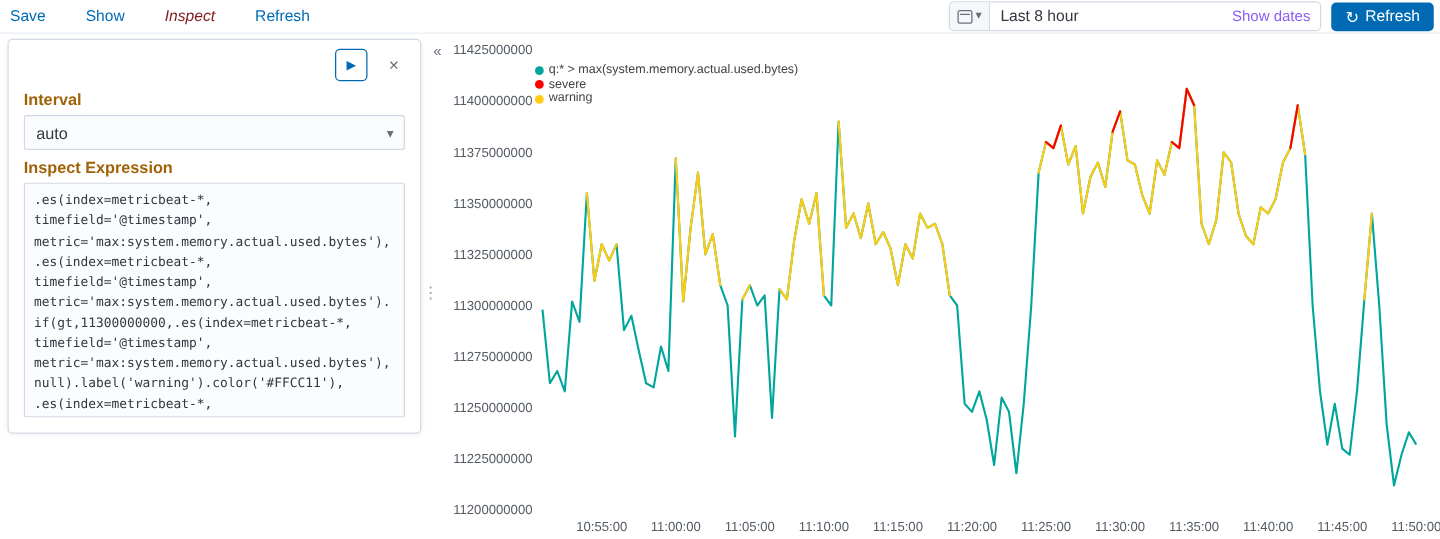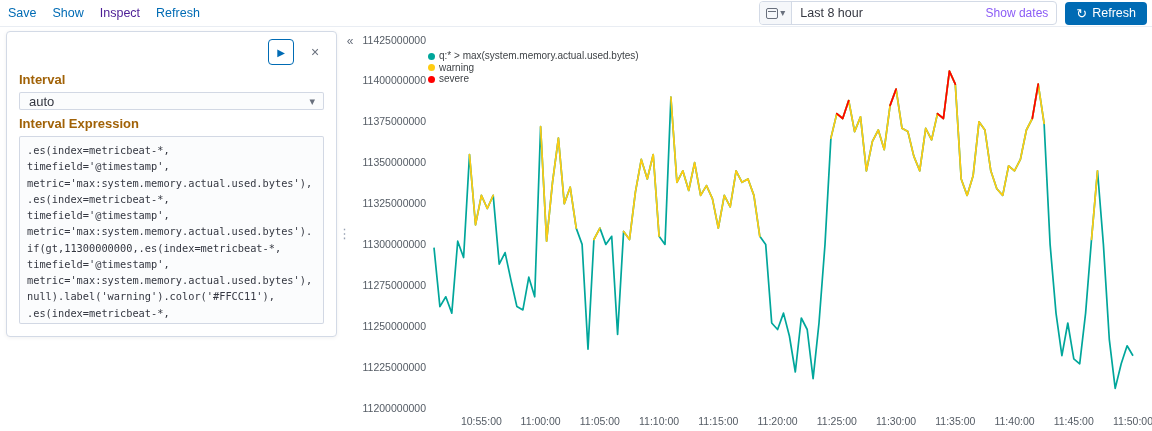--- a/index.html
+++ b/index.html
@@ -1,41 +1,41 @@
 <!DOCTYPE html>
 <html><head>
 <meta charset="utf-8">
 <style>
   *{box-sizing:border-box;margin:0;padding:0;}
   html,body{width:1152px;height:431px;}
   body{font-family:"Liberation Sans",sans-serif;background:#fff;color:#343741;position:relative;overflow:hidden;}
 
   
   .topbar{position:absolute;top:0;left:0;right:0;height:27px;background:#fff;border-bottom:1px solid #e9edf3;display:flex;align-items:center;justify-content:space-between;padding:0 5px 0 8px;}
-  .toolbar-links{display:flex;align-items:center;gap:16px;}
+  .toolbar-links{display:flex;align-items:center;gap:32px;}
   .toolbar-links a{font-size:12.5px;font-weight:500;color:#006BB4;text-decoration:none;cursor:pointer;}
-  .toolbar-links a.disabled{color:#4c1d95;}
+  .toolbar-links a.disabled{color:#7f1d1d;font-style:italic;}
   .topbar-right{display:flex;align-items:center;gap:8px;}
   .datepicker{display:flex;align-items:center;height:24px;width:298px;border:1px solid #d3dae6;border-radius:4px;background:#fff;}
   .dp-cal{display:flex;align-items:center;height:100%;padding:0 6px;background:#f5f7fa;border:none;border-right:1px solid #d3dae6;border-radius:3px 0 0 3px;cursor:pointer;gap:2px;}
   .cal-icon{position:relative;width:12px;height:11px;border:1px solid #69707D;border-radius:2px;}
   .cal-icon:before{content:"";position:absolute;left:1px;right:1px;top:2px;height:1px;background:#69707D;}
   .chev{color:#69707D;font-size:10px;line-height:1;}
   .dp-value{flex:1;padding:0 8px;font-size:12.5px;color:#343741;cursor:pointer;}
   .dp-showdates{font-size:12px;color:#8b5cf6;padding-right:8px;white-space:nowrap;text-decoration:none;cursor:pointer;}
   .refresh-btn{display:flex;align-items:center;gap:5px;height:23px;padding:0 11px;background:#006BB4;color:#fff;border:none;border-radius:4px;font-size:12.5px;font-weight:500;font-family:inherit;cursor:pointer;}
   .refresh-btn .r-icon{font-size:13px;line-height:1;}
 
   
   .editor-panel{position:absolute;left:6px;top:31px;width:331px;background:#fff;border:1px solid #d3dae6;border-radius:4px;box-shadow:0 1px 4px rgba(0,0,0,.06);padding:6px 12px 12px;}
   .panel-header{display:flex;justify-content:flex-end;align-items:center;gap:12px;height:28px;}
   .play-btn{width:26px;height:26px;border:1px solid #006BB4;border-radius:4px;background:#fff;color:#006BB4;font-size:10px;display:flex;align-items:center;justify-content:center;cursor:pointer;}
   .close-btn{width:18px;height:18px;border:none;background:none;color:#69707D;font-size:14px;line-height:1;cursor:pointer;display:flex;align-items:center;justify-content:center;}
   .field-label{font-size:13px;font-weight:700;color:#a16207;margin:6px 0 5px;}
-  .select{position:relative;height:18px;border-radius:2px;background:#fbfcfd;box-shadow:inset 0 0 0 1px rgba(29,57,118,.18);display:flex;align-items:center;padding:0 26px 0 10px;font-size:13px;color:#343741;cursor:pointer;}
+  .select{position:relative;height:28px;border-radius:2px;background:#fbfcfd;box-shadow:inset 0 0 0 1px rgba(29,57,118,.18);display:flex;align-items:center;padding:0 26px 0 10px;font-size:13px;color:#343741;cursor:pointer;}
   .select .sel-chev{position:absolute;right:9px;color:#69707D;font-size:11px;}
   .expr{display:block;width:100%;height:188px;resize:none;border:none;border-radius:2px;background:#fbfcfd;box-shadow:inset 0 0 0 1px rgba(29,57,118,.18);font-family:"DejaVu Sans Mono",monospace;font-size:10.3px;line-height:1.58;color:#343741;padding:6px 8px;outline:none;}
 
   .collapse-btn{position:absolute;left:342px;top:33px;width:16px;height:16px;border:none;background:none;color:#69707D;font-size:12px;line-height:1;cursor:pointer;padding:0;}
   .resize-handle{position:absolute;left:338px;top:226px;color:#98A2B3;font-size:13px;cursor:row-resize;user-select:none;}
 
   
   .chart-area{position:absolute;left:356px;top:27px;width:796px;height:404px;}
   .tick{font-family:"Liberation Sans",sans-serif;font-size:10.5px;fill:#545b64;}
   .legend{position:absolute;left:72px;top:24px;display:flex;flex-direction:column;gap:1px;}
@@ -75,21 +75,21 @@
     </button>
     <button class="close-btn">
       <span>×</span>
     </button>
   </div>
   <div class="field-label">Interval</div>
   <div class="select">
     <span>auto</span>
     <span class="sel-chev">▾</span>
   </div>
-  <div class="field-label">Interval Expression</div>
+  <div class="field-label">Inspect Expression</div>
   <textarea class="expr" spellcheck="false" style="">.es(index=metricbeat-*, timefield='@timestamp', metric='max:system.memory.actual.used.bytes'), .es(index=metricbeat-*, timefield='@timestamp', metric='max:system.memory.actual.used.bytes').if(gt,11300000000,.es(index=metricbeat-*, timefield='@timestamp', metric='max:system.memory.actual.used.bytes'),null).label('warning').color('#FFCC11'), .es(index=metricbeat-*, timefield='@timestamp', metric='max:system.memory.actual.used.bytes').if(gt,11375000000,.es(index=metricbeat-*, timefield='@timestamp', metric='max:system.memory.actual.used.bytes'),null).label('severe').color('red')</textarea>
 </div>
 
 <button class="collapse-btn">
   <span>«</span>
 </button>
 <div class="resize-handle">
   <span>⋮</span>
 </div>
 
@@ -120,21 +120,21 @@
       <polyline points="78.0,220.7 83.9,279.6 89.8,269.8 95.8,286.1 101.7,214.2 107.6,230.5 113.5,127.5 119.5,197.8 125.4,168.4 131.3,181.5 137.2,168.4 143.2,237.1 149.1,225.6 155.0,253.4 160.9,279.6 166.9,282.9 172.8,250.2 178.7,269.8 184.6,99.7 190.6,214.2 196.5,155.3 202.4,111.1 208.3,176.6 214.2,160.2 220.2,201.1 226.1,217.4 232.0,322.1 237.9,212.5 243.9,201.1 249.8,217.4 255.7,209.3 261.6,307.4 267.6,204.4 273.5,212.5 279.4,165.1 285.3,132.4 291.3,152.0 297.2,127.5 303.1,209.3 309.0,217.4 314.9,70.2 320.9,155.3 326.8,143.8 332.7,163.5 338.6,135.7 344.6,168.4 350.5,158.6 356.4,171.6 362.3,201.1 368.3,168.4 374.2,179.8 380.1,143.8 386.0,155.3 392.0,152.0 397.9,168.4 403.8,209.3 409.7,217.4 415.7,296.0 421.6,302.5 427.5,286.1 433.4,309.0 439.3,345.0 445.3,291.0 451.2,302.5 457.1,351.6 463.0,296.0 469.0,217.4 474.9,111.1 480.8,86.6 486.7,91.5 492.7,73.5 498.6,104.6 504.5,89.9 510.4,143.8 516.4,114.4 522.3,103.0 528.2,122.6 534.1,78.4 540.1,62.1 546.0,101.3 551.9,104.6 557.8,129.1 563.7,143.8 569.7,101.3 575.6,112.8 581.5,86.6 587.4,91.5 593.4,44.1 599.3,57.2 605.2,152.0 611.1,168.4 617.1,148.8 623.0,94.8 628.9,103.0 634.8,143.8 640.8,161.8 646.7,168.4 652.6,138.9 658.5,143.8 664.4,132.4 670.4,103.0 676.3,91.5 682.2,57.2 688.1,96.4 694.1,217.4 700.0,286.1 705.9,328.7 711.8,296.0 717.8,331.9 723.7,336.8 729.6,286.1 735.5,212.5 741.5,143.8 747.4,217.4 753.3,312.3 759.2,361.4 765.2,336.8 771.1,318.8 777.0,328.7" fill="none" stroke="#00A69B" stroke-width="1.7" stroke-linejoin="round"></polyline>
       <path d="M113.5 127.5L119.5 197.8M119.5 197.8L125.4 168.4M125.4 168.4L131.3 181.5M131.3 181.5L137.2 168.4M184.6 99.7L190.6 214.2M190.6 214.2L196.5 155.3M196.5 155.3L202.4 111.1M202.4 111.1L208.3 176.6M208.3 176.6L214.2 160.2M214.2 160.2L220.2 201.1M237.9 212.5L243.9 201.1M267.6 204.4L273.5 212.5M273.5 212.5L279.4 165.1M279.4 165.1L285.3 132.4M285.3 132.4L291.3 152.0M291.3 152.0L297.2 127.5M297.2 127.5L303.1 209.3M314.9 70.2L320.9 155.3M320.9 155.3L326.8 143.8M326.8 143.8L332.7 163.5M332.7 163.5L338.6 135.7M338.6 135.7L344.6 168.4M344.6 168.4L350.5 158.6M350.5 158.6L356.4 171.6M356.4 171.6L362.3 201.1M362.3 201.1L368.3 168.4M368.3 168.4L374.2 179.8M374.2 179.8L380.1 143.8M380.1 143.8L386.0 155.3M386.0 155.3L392.0 152.0M392.0 152.0L397.9 168.4M397.9 168.4L403.8 209.3M474.9 111.1L480.8 86.6M480.8 86.6L486.7 91.5M486.7 91.5L492.7 73.5M492.7 73.5L498.6 104.6M498.6 104.6L504.5 89.9M504.5 89.9L510.4 143.8M510.4 143.8L516.4 114.4M516.4 114.4L522.3 103.0M522.3 103.0L528.2 122.6M528.2 122.6L534.1 78.4M534.1 78.4L540.1 62.1M540.1 62.1L546.0 101.3M546.0 101.3L551.9 104.6M551.9 104.6L557.8 129.1M557.8 129.1L563.7 143.8M563.7 143.8L569.7 101.3M569.7 101.3L575.6 112.8M575.6 112.8L581.5 86.6M581.5 86.6L587.4 91.5M587.4 91.5L593.4 44.1M593.4 44.1L599.3 57.2M599.3 57.2L605.2 152.0M605.2 152.0L611.1 168.4M611.1 168.4L617.1 148.8M617.1 148.8L623.0 94.8M623.0 94.8L628.9 103.0M628.9 103.0L634.8 143.8M634.8 143.8L640.8 161.8M640.8 161.8L646.7 168.4M646.7 168.4L652.6 138.9M652.6 138.9L658.5 143.8M658.5 143.8L664.4 132.4M664.4 132.4L670.4 103.0M670.4 103.0L676.3 91.5M676.3 91.5L682.2 57.2M682.2 57.2L688.1 96.4M735.5 212.5L741.5 143.8" fill="none" stroke="#FFCC11" stroke-width="1.7" stroke-linecap="round" stroke-linejoin="round"></path>
       <path d="M480.8 86.6L486.7 91.5M486.7 91.5L492.7 73.5M534.1 78.4L540.1 62.1M581.5 86.6L587.4 91.5M587.4 91.5L593.4 44.1M593.4 44.1L599.3 57.2M676.3 91.5L682.2 57.2" fill="none" stroke="#FF0000" stroke-width="1.7" stroke-linecap="round" stroke-linejoin="round"></path>
     </svg>
   <div class="legend">
     <div class="legend-row">
       <span class="legend-dot" style="background: rgb(0, 166, 155);"></span>
       <span>q:* &gt; max(system.memory.actual.used.bytes)</span>
     </div>
     <div class="legend-row">
+      <span class="legend-dot" style="background: rgb(255, 0, 0);"></span>
+      <span>severe</span>
+    </div>
+    <div class="legend-row">
       <span class="legend-dot" style="background: rgb(255, 204, 17);"></span>
       <span>warning</span>
-    </div>
-    <div class="legend-row">
-      <span class="legend-dot" style="background: rgb(255, 0, 0);"></span>
-      <span>severe</span>
     </div>
   </div>
 </div>
 
 </body></html>

